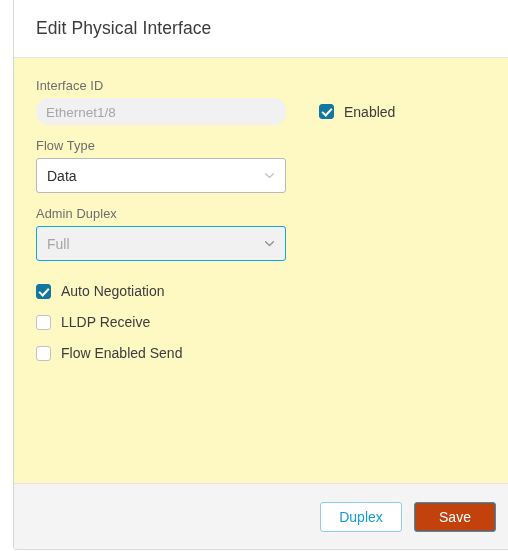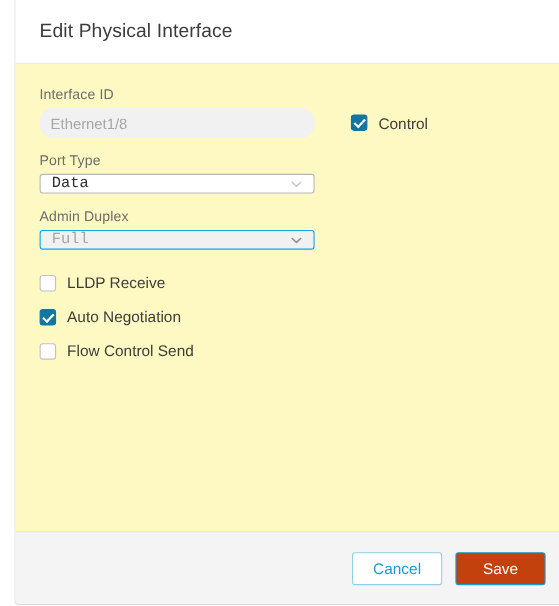--- a/index.html
+++ b/index.html
@@ -86,29 +86,28 @@
   }
   .text-input.disabled {
     background: #f1f1f1;
     border: 1px solid #f1f1f1;
     color: #a6a6a6;
   }
 
   
   .select-box {
     width: 250px;
-    height: 18px;
+    height: 35px;
     box-sizing: border-box;
     border-radius: 3px;
     display: flex;
     align-items: center;
     justify-content: space-between;
     padding: 0 9px 0 10px;
     font-size: 14px;
-    font-family: Liberation Mono, monospace;
   }
   .select-box.enabled {
     background: #ffffff;
     border: 1px solid #b9b9b9;
     color: #2e2e2e;
   }
   .select-box.disabled {
     background: #f1f1f1;
     border: 1px solid #0ea5e9;
     color: #a6a6a6;
@@ -215,27 +214,27 @@
   </div>
 
   <div class="dialog-body">
 
     <div class="field-group">
       <div class="field-label">Interface ID</div>
       <div class="row-inline">
         <div class="text-input disabled" placeholder="Ethernet1/8">Ethernet1/8</div>
         <div class="enabled-wrap">
           <span class="cb checked"></span>
-          <span class="cb-label">Control</span>
+          <span class="cb-label">Enabled</span>
         </div>
       </div>
     </div>
 
     <div class="field-group">
-      <div class="field-label">Port Type</div>
+      <div class="field-label">Flow Type</div>
       <div class="select-box enabled">
         <span>Data</span>
         <span class="chev">
           <svg viewBox="0 0 16 16" width="13" height="13" aria-hidden="true">
             <path d="M3.2 5.8 L8 10.4 L12.8 5.8" fill="none" stroke="#c4c4c4" stroke-width="1.5" stroke-linecap="round" stroke-linejoin="round"></path>
           </svg>
         </span>
       </div>
     </div>
 
@@ -249,35 +248,35 @@
           </svg>
         </span>
       </div>
     </div>
 
 
     <div class="checkbox-list">
 
 
       <div class="cb-row spaced">
+        <span class="cb checked"></span>
+        <span class="cb-label">Auto Negotiation</span>
+      </div>
+
+      <div class="cb-row spaced">
         <span class="cb"></span>
         <span class="cb-label">LLDP Receive</span>
       </div>
 
-      <div class="cb-row spaced">
-        <span class="cb checked"></span>
-        <span class="cb-label">Auto Negotiation</span>
-      </div>
-
       <div class="cb-row">
         <span class="cb"></span>
-        <span class="cb-label">Flow Control Send</span>
+        <span class="cb-label">Flow Enabled Send</span>
       </div>
 
     </div>
   </div>
 
   <div class="dialog-footer">
-    <div class="btn btn-cancel">Cancel</div>
+    <div class="btn btn-cancel">Duplex</div>
     <div class="btn btn-save">Save</div>
   </div>
 
 </div>
 
 </body></html>

